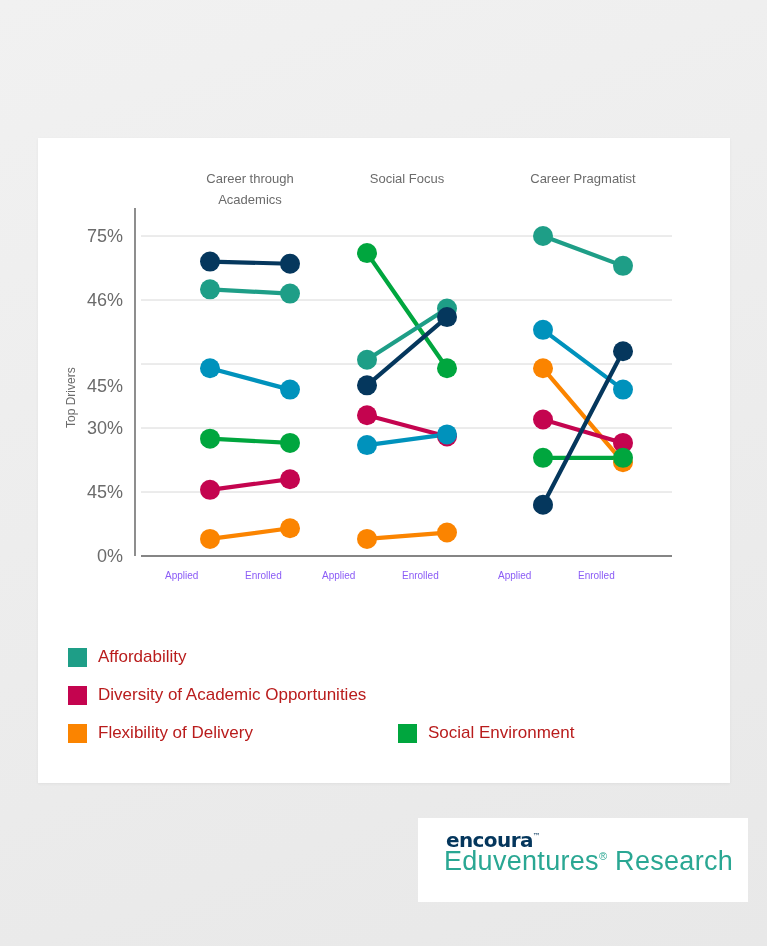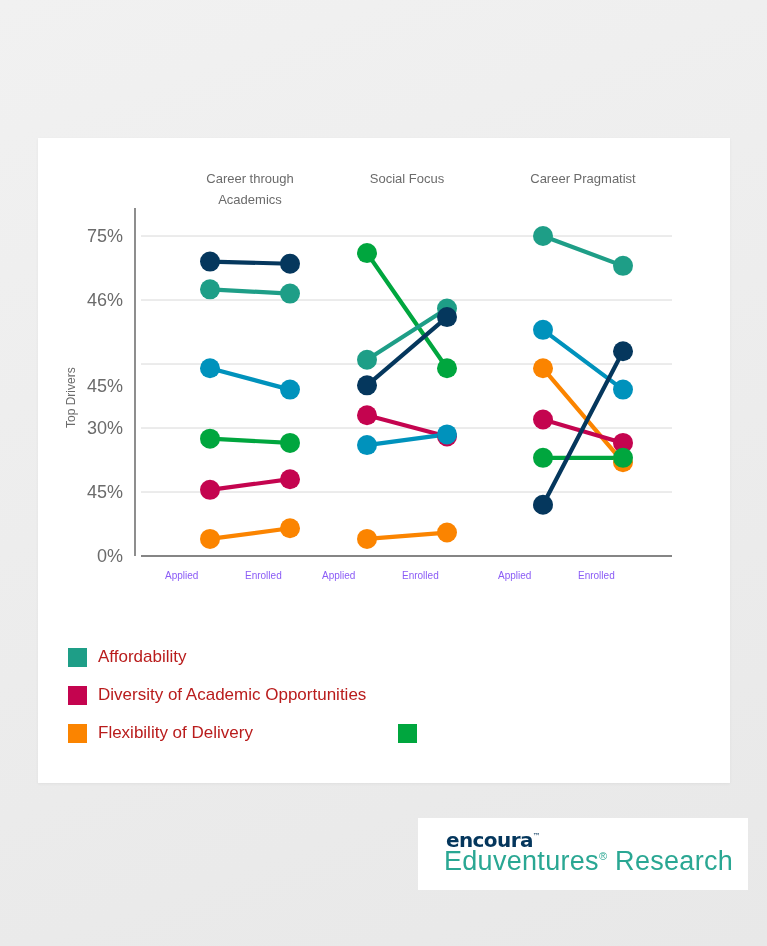--- a/index.html
+++ b/index.html
@@ -112,21 +112,21 @@
     white-space: nowrap;
   }
   
   #footer-logo {
     position: absolute;
     left: 418px;
     top: 818px;
     width: 330px;
     height: 64px;
     background: #ffffff;
-    padding: 8px 0 0 0;
+    padding: 20px 0 0 0;
   }
   #logo-encoura {
     position: absolute;
     left: 28px;
     top: 10px;
     font-size: 20px;
     font-weight: bold;
     color: #04365c;
     letter-spacing: -0.6px;
     font-family: "DejaVu Sans", sans-serif;
@@ -253,20 +253,21 @@
             <span class="legend-label">Diversity of Academic Opportunities</span>
           </div>
         </div>
         <div class="legend-row">
           <div class="legend-item">
             <span class="legend-swatch" style="background: rgb(251, 132, 0);"></span>
             <span class="legend-label">Flexibility of Delivery</span>
           </div>
           <div class="legend-item">
             <span class="legend-swatch" style="background: rgb(0, 166, 62);"></span>
+            <span class="legend-label">Social Environment</span>
           </div>
         </div>
       </div>
   </div>
 
   <div id="footer-logo">
     <div id="logo-encoura"><span>encoura</span><span id="logo-tm">™</span></div>
     <div id="logo-eduventures"><span>Eduventures</span><span id="logo-reg">®</span><span> Research</span></div>
   </div>
 

